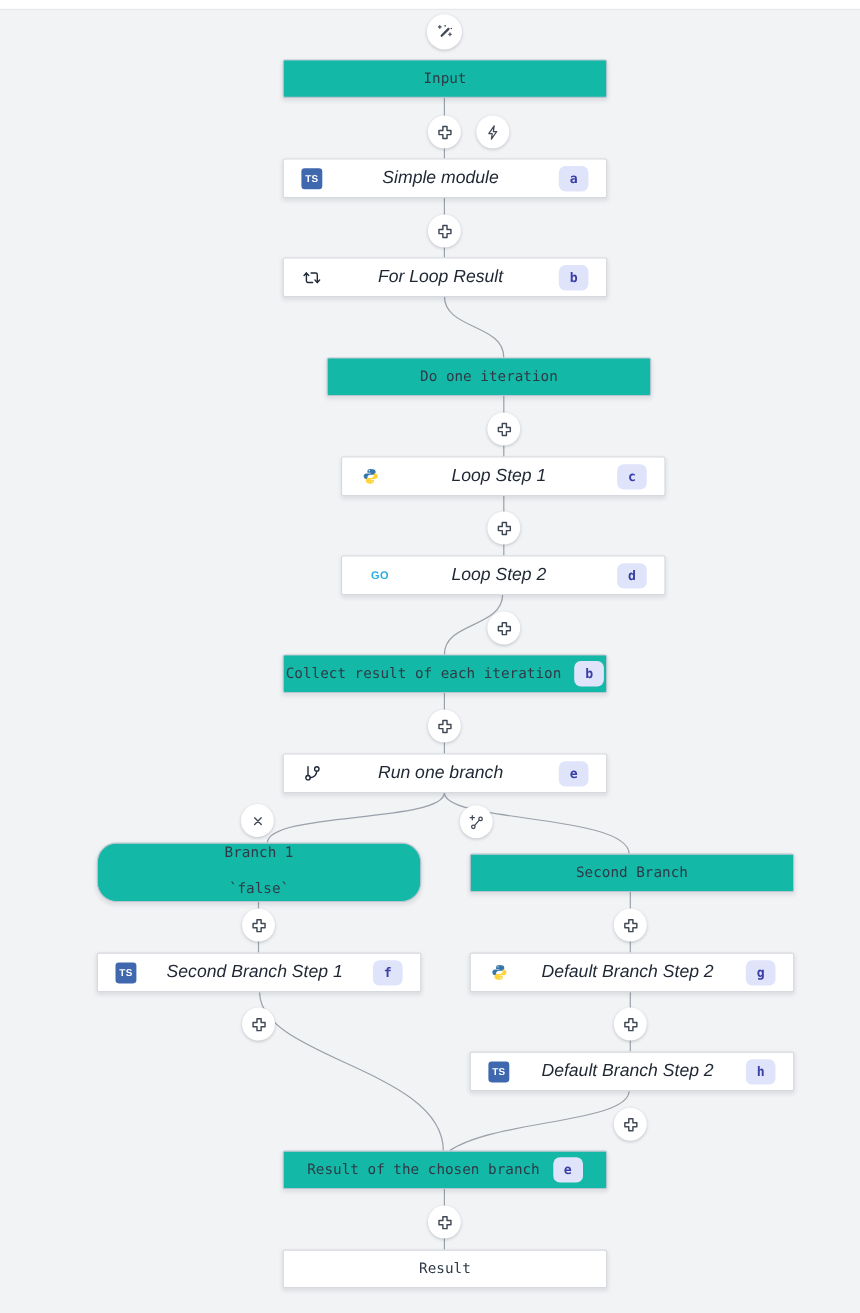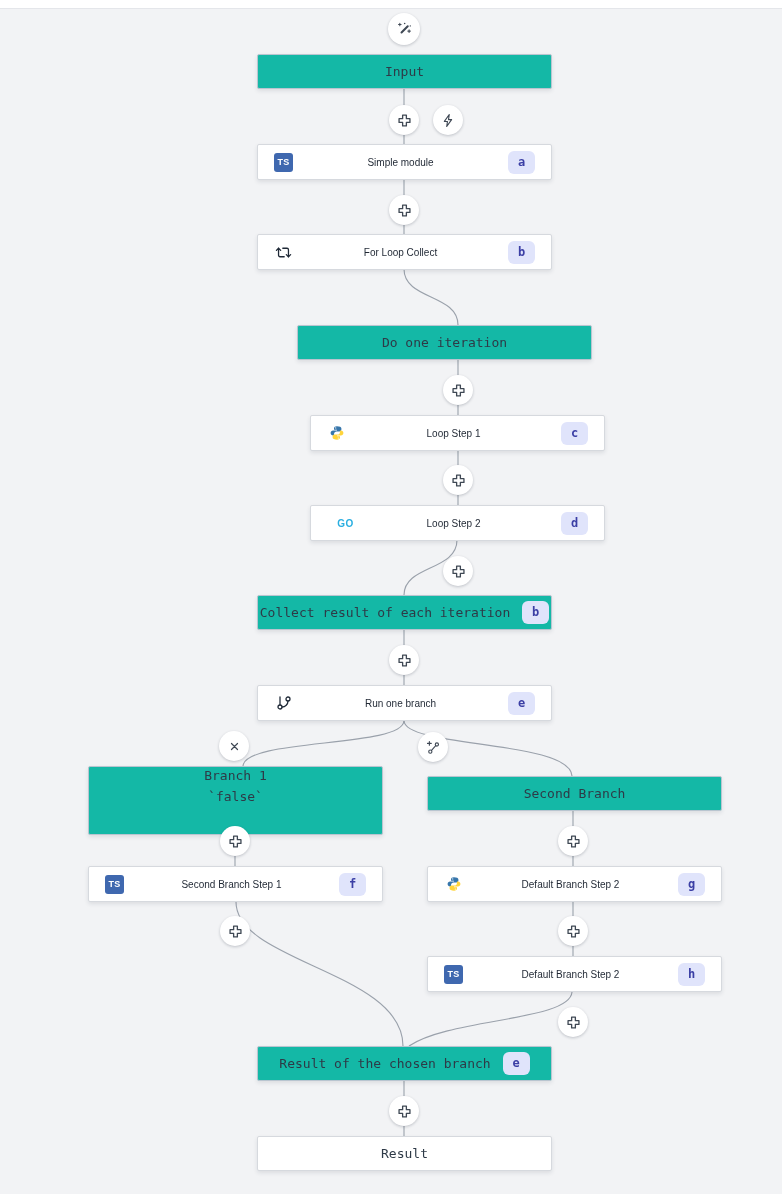--- a/index.html
+++ b/index.html
@@ -16,31 +16,31 @@
 
   .node{
     position:absolute;width:295px;box-sizing:border-box;border-radius:2px;
     display:flex;align-items:center;box-shadow:0 2px 4px rgba(20,30,50,.10);
   }
   .node.gray{
     background:#14b8a6;border:1px solid #b9c5d0;height:35px;
     font-family:"DejaVu Sans Mono","Liberation Mono",monospace;
     font-size:13px;color:#2e3a47;justify-content:center;gap:12px;
   }
-  .node.gray.tall{height:69px;flex-direction:column;justify-content:flex-start;gap:2px;line-height:1.45;}
+  .node.gray.tall{height:54px;flex-direction:column;justify-content:space-between;gap:2px;line-height:1.45;border-radius:18px;}
   .node.white{
     background:#ffffff;border:1px solid #d6d9de;height:36px;padding:0 16px;gap:8px;
   }
   .node.white.mono{
     font-family:"DejaVu Sans Mono","Liberation Mono",monospace;
     font-size:13px;color:#2e3a47;justify-content:center;
   }
   .module-label{
-    flex:1;text-align:center;font-size:10px;color:#1f2733;
-    white-space:nowrap;overflow:hidden;
+    flex:1;text-align:center;font-size:16px;color:#1f2733;
+    white-space:nowrap;overflow:hidden;font-style:italic;
   }
   .badge{
     display:inline-block;min-width:27px;height:23px;line-height:23px;text-align:center;
     background:#e0e4fb;color:#3b3fa5;border-radius:6px;
     font-family:"DejaVu Sans Mono","Liberation Mono",monospace;
     font-weight:bold;font-size:12px;flex:0 0 auto;
   }
   .circle{
     position:absolute;width:30px;height:30px;border-radius:50%;background:#ffffff;
     display:flex;align-items:center;justify-content:center;
@@ -132,21 +132,21 @@
 
 <div class="node white" style="left:257px;top:234px">
   <span class="mod-icon">
     <svg width="17" height="17" viewBox="0 0 24 24" fill="none" stroke="#1f2937" stroke-width="1.8" stroke-linecap="round" stroke-linejoin="round">
       <path d="m2 9 3-3 3 3"></path>
         <path d="M13 18H7a2 2 0 0 1-2-2V6"></path>
         <path d="m22 15-3 3-3-3"></path>
         <path d="M11 6h6a2 2 0 0 1 2 2v10"></path>
     </svg>
   </span>
-  <span class="module-label">For Loop Collect</span>
+  <span class="module-label">For Loop Result</span>
   <span class="badge">b</span>
 </div>
 
 <div class="node gray" style="left:297px;top:325px">
   <span>Do one iteration</span>
 </div>
 
 <div class="circle" style="left:458px;top:390px">
   <span>
     <svg width="15" height="15" viewBox="0 0 16 16">

